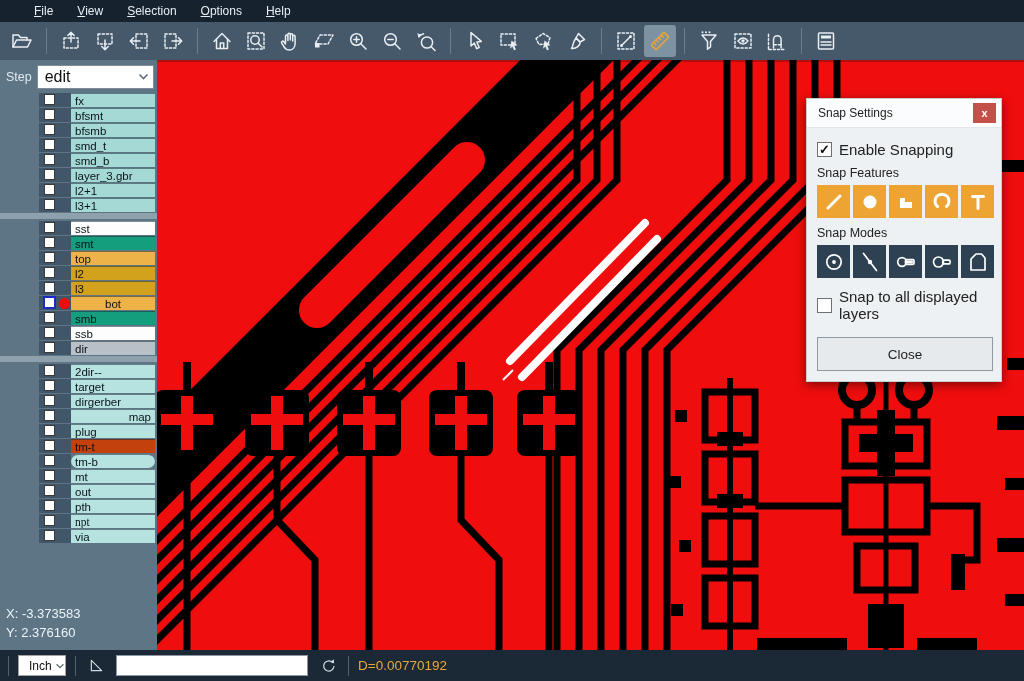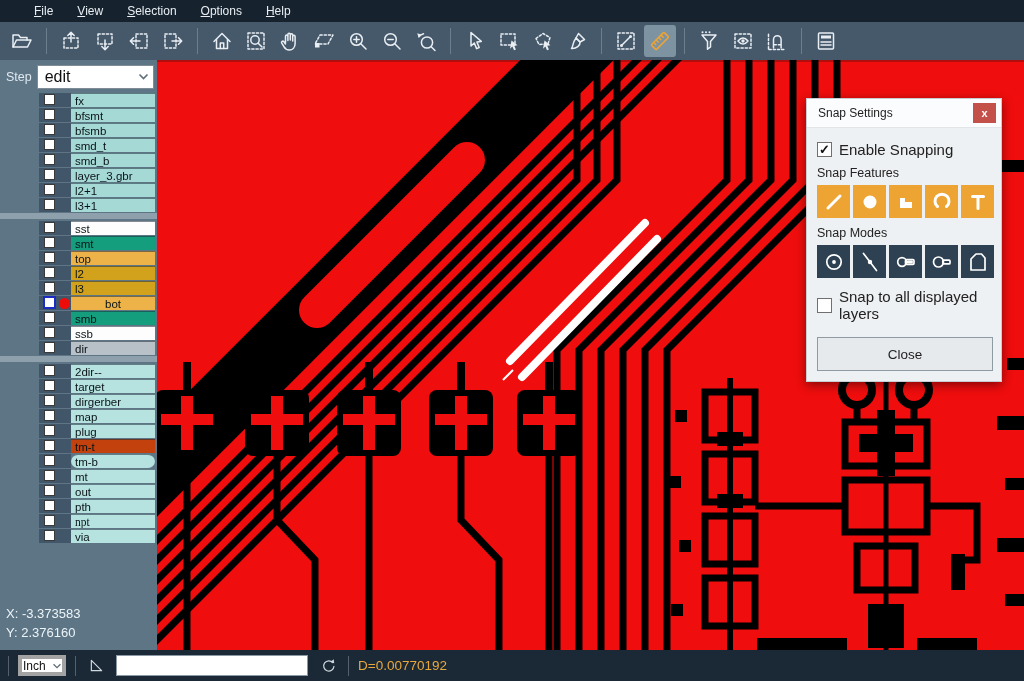--- a/index.html
+++ b/index.html
@@ -76,21 +76,21 @@
   .sbtn.feat{background:var(--orange);}
   .sbtn.mode{background:var(--navy);}
   .sbtn svg *{stroke:#fff;fill:none;stroke-width:1.7;stroke-linecap:round;stroke-linejoin:round;}
   .sbtn svg .f{fill:#fff;stroke:none;}
   .sbtn svg .w3{stroke-width:3;}
   .sd-closebtn{width:100%;height:34px;margin-top:9px;background:#e7eaed;border:1px solid #8f9aa3;font-size:13.5px;color:#1d1d1d;font-family:"Liberation Sans",sans-serif;}
 
   
   .statusbar{height:31px;background:var(--statbg);display:flex;align-items:center;padding:0 8px;gap:9px;flex:0 0 auto;}
   .ssep{width:1px;height:20px;background:#55606c;flex:0 0 auto;}
-  .unit-box{width:48px;height:21px;background:#fff;border:4px solid #a3a3a3;display:flex;align-items:center;padding-left:1px;font-size:12px;color:#111;gap:3px;}
+  .unit-box{width:48px;height:21px;background:#fff;border:1px solid #a3a3a3;display:flex;align-items:center;padding-left:10px;font-size:12px;color:#111;gap:3px;}
   .unit-box .dd-text{flex:1;}
   .unit-box svg{width:10px;height:6px;}
   .unit-box svg path{stroke:#5f6e79;stroke-width:1.5;fill:none;}
   .sicon{width:22px;height:22px;display:flex;align-items:center;justify-content:center;flex:0 0 auto;}
   .sicon svg{width:19px;height:19px;}
   .sicon svg *{stroke:#cfd8de;fill:none;stroke-width:1.5;stroke-linecap:round;stroke-linejoin:round;}
   .sicon svg .f{fill:#cfd8de;stroke:none;}
   .sinput{width:192px;height:21px;background:#fff;border:1px solid #8a98a3;font-size:12px;padding:0 5px;font-family:"Liberation Sans",sans-serif;}
   .dtext{color:#e9a93b;font-size:13.5px;}
 </style>
@@ -432,21 +432,21 @@
               <div class="cb"></div>
             </div>
             <div class="lname" style="background: rgb(182, 227, 224);">
               <span>dirgerber</span>
             </div>
           </div>
           <div class="lrow">
             <div class="cbcol">
               <div class="cb"></div>
             </div>
-            <div class="lname" style="background: rgb(182, 227, 224);">
+            <div class="lname" style="background: rgb(182, 227, 224); justify-content: flex-end;">
               <span>map</span>
             </div>
           </div>
           <div class="lrow">
             <div class="cbcol">
               <div class="cb"></div>
             </div>
             <div class="lname" style="background: rgb(182, 227, 224);">
               <span>plug</span>
             </div>

